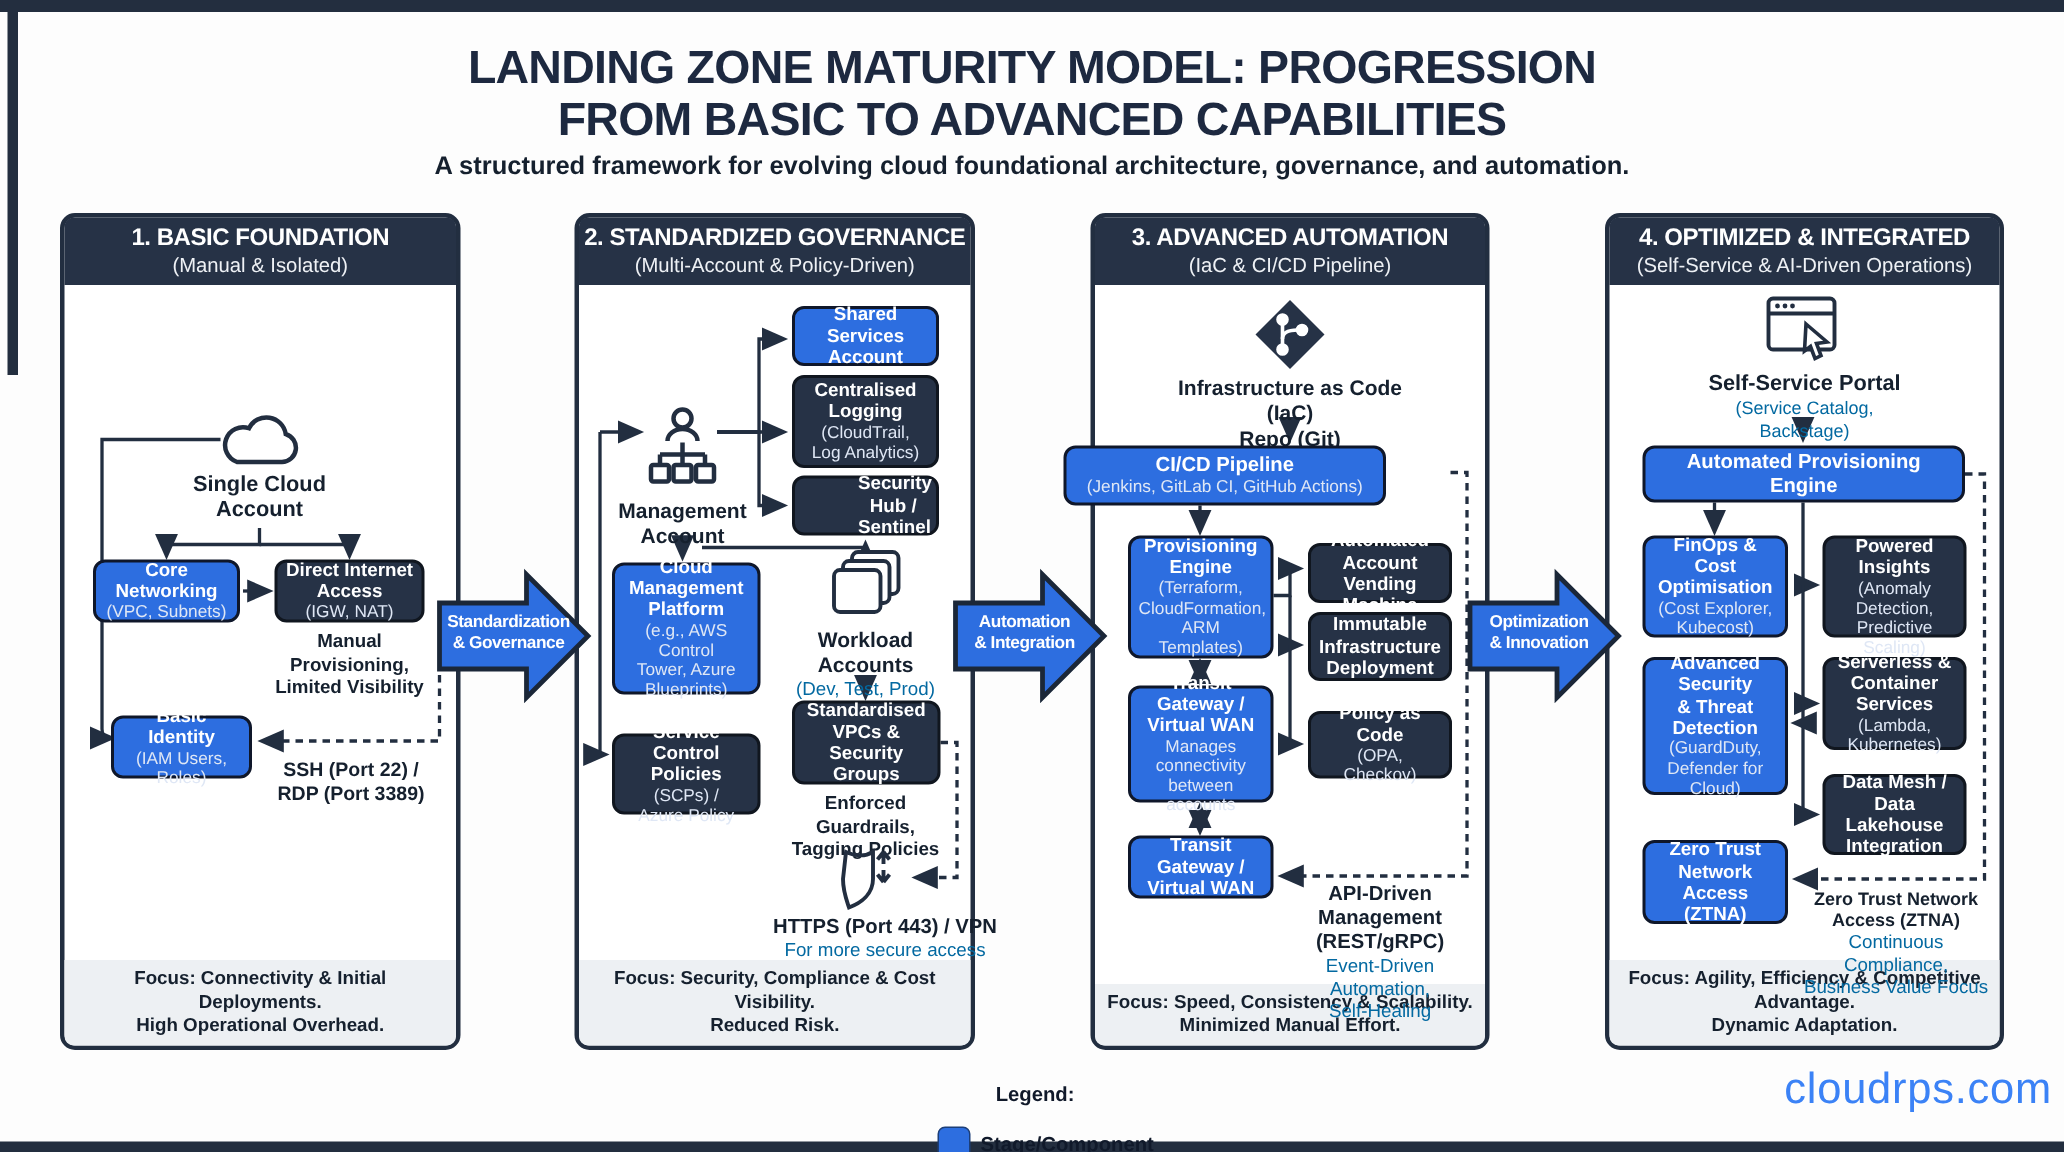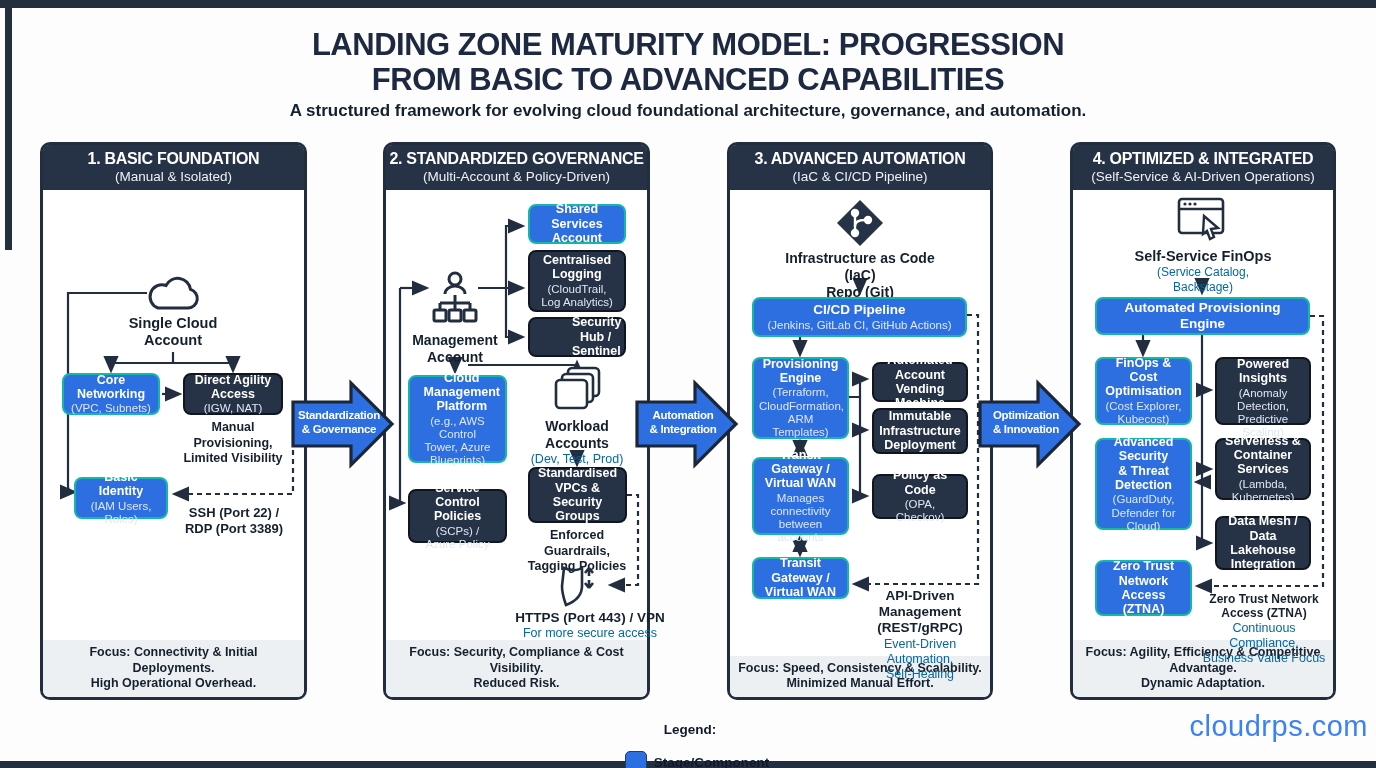--- a/index.html
+++ b/index.html
@@ -21,21 +21,21 @@
   .ch-title{font-weight:800;font-size:16px;letter-spacing:-0.3px;}
   .ch-sub{font-weight:400;font-size:13.5px;color:#eef1f5;margin-top:1px;}
   .col-footer{position:absolute;bottom:0;left:0;right:0;background:#edf0f3;color:#15202e;
               text-align:center;font-weight:700;font-size:12.5px;line-height:1.25;
               padding:5px 6px;border-radius:0 0 6px 6px;}
 
   
   .node{position:absolute;border-radius:8px;color:#ffffff;text-align:center;
         display:flex;flex-direction:column;justify-content:center;
         padding:3px 5px;box-sizing:border-box;z-index:3;}
-  .node.blue{background:#2d6ee0;border:2px solid #14b8a6;}
+  .node.blue{background:#2d6ee0;border:2px solid #0f172a;}
   .node.dark{background:#263246;border:2px solid #10161f;}
   .node .t{font-weight:700;font-size:12.5px;line-height:1.15;}
   .node .s{font-weight:400;font-size:11.5px;line-height:1.15;color:#dfe7f5;margin-top:1px;}
   .node.wide .t{font-size:13.5px;}
 
   
   .lbl{position:absolute;text-align:center;z-index:3;color:#15202e;}
   .lbl .t{font-weight:700;font-size:13.5px;line-height:1.2;}
   .lbl .s{font-weight:400;font-size:12.5px;line-height:1.2;color:#0369a1;}
   .lbl.note{font-weight:600;font-size:12.5px;line-height:1.25;}
@@ -139,21 +139,21 @@
   <div class="lbl" style="left:118px;top:315px;width:110px;">
     <div class="t pre" style="font-size:14.5px;">Single Cloud
 Account</div>
   </div>
 
   <div class="node blue" style="left:62px;top:373px;width:98px;height:42px;">
     <div class="t">Core Networking</div>
     <div class="s">(VPC, Subnets)</div>
   </div>
   <div class="node dark" style="left:183px;top:373px;width:100px;height:42px;">
-    <div class="t">Direct Agility Access</div>
+    <div class="t">Direct Internet Access</div>
     <div class="s">(IGW, NAT)</div>
   </div>
   <div class="lbl note pre" style="left:178px;top:420px;width:110px;">Manual Provisioning,
 Limited Visibility</div>
   <div class="node blue" style="left:74px;top:477px;width:94px;height:42px;">
     <div class="t">Basic Identity</div>
     <div class="s">(IAM Users, Roles)</div>
   </div>
   <div class="lbl" style="left:175px;top:505px;width:118px;">
     <div class="t pre" style="font-size:13px;">SSH (Port 22) /
@@ -193,21 +193,21 @@
   <div class="node dark" style="left:528px;top:250px;width:98px;height:62px;">
     <div class="t pre">Centralised
 Logging</div>
     <div class="s pre">(CloudTrail,
 Log Analytics)</div>
   </div>
   <div class="node dark" style="left:528px;top:317px;width:98px;height:40px;padding-left:42px;">
     <div class="t pre">Security Hub /
 Sentinel</div>
   </div>
-  <div class="node blue" style="left:408px;top:375px;width:99px;height:88px;align-items:flex-end;">
+  <div class="node blue" style="left:408px;top:375px;width:99px;height:88px;">
     <div class="t pre">Cloud
 Management
 Platform</div>
     <div class="s pre">(e.g., AWS Control
 Tower, Azure
 Blueprints)</div>
   </div>
   <div class="node dark" style="left:408px;top:489px;width:99px;height:54px;">
     <div class="t pre">Service Control
 Policies</div>
@@ -270,21 +270,21 @@
         <path d="M19 17 V31" fill="none"></path>
         <path d="M19 27 Q19 21 29 21" fill="none"></path>
       </g>
     </svg>
   </span>
   <div class="lbl" style="left:768px;top:250px;width:184px;">
     <div class="t pre" style="font-size:14px;">Infrastructure as Code (IaC)
 Repo (Git)</div>
   </div>
 
-  <div class="node blue wide" style="left:752px;top:297px;width:215px;height:40px;">
+  <div class="node blue wide" style="left:709px;top:297px;width:215px;height:40px;">
     <div class="t">CI/CD Pipeline</div>
     <div class="s">(Jenkins, GitLab CI, GitHub Actions)</div>
   </div>
   <div class="node blue" style="left:752px;top:357px;width:97px;height:82px;">
     <div class="t pre">Provisioning
 Engine</div>
     <div class="s pre">(Terraform,
 CloudFormation,
 ARM Templates)</div>
   </div>
@@ -335,21 +335,21 @@
         <rect x="3" y="3" width="44" height="34" rx="3"></rect>
         <path d="M3 13 H47"></path>
       </g>
       <circle cx="9" cy="8" r="1.6" fill="#222e40"></circle>
       <circle cx="14" cy="8" r="1.6" fill="#222e40"></circle>
       <circle cx="19" cy="8" r="1.6" fill="#222e40"></circle>
       <polygon points="28,20 42,32 35,33 38,41 34,43 31,35 27,38" fill="#ffffff" stroke="#222e40" stroke-width="2.4"></polygon>
     </svg>
   </span>
   <div class="lbl" style="left:1128px;top:248px;width:150px;">
-    <div class="t" style="font-size:14.5px;">Self-Service FinOps</div>
+    <div class="t" style="font-size:14.5px;">Self-Service Portal</div>
     <div class="s" style="font-size:12px;">(Service Catalog, Backstage)</div>
   </div>
 
   <div class="node blue wide" style="left:1095px;top:297px;width:215px;height:38px;">
     <div class="t">Automated Provisioning Engine</div>
   </div>
   <div class="node blue" style="left:1095px;top:357px;width:97px;height:68px;">
     <div class="t pre">FinOps &amp; Cost
 Optimisation</div>
     <div class="s pre">(Cost Explorer,

